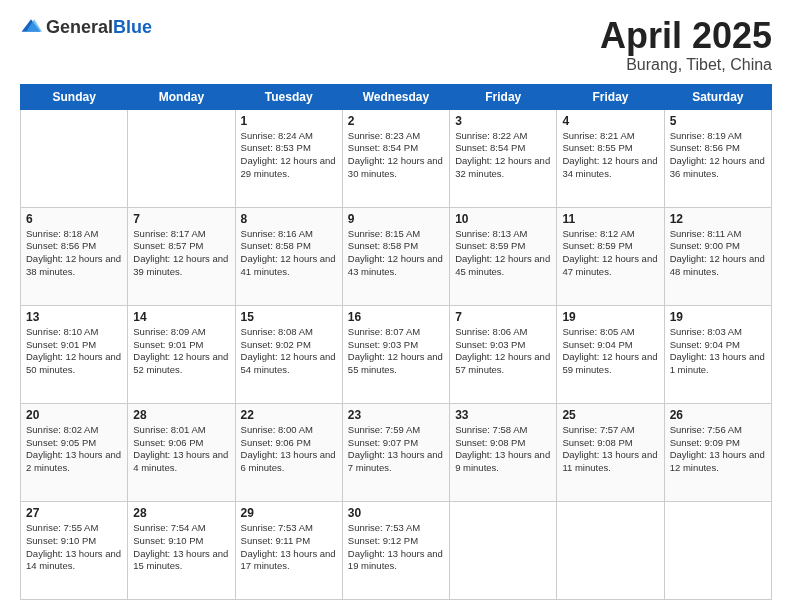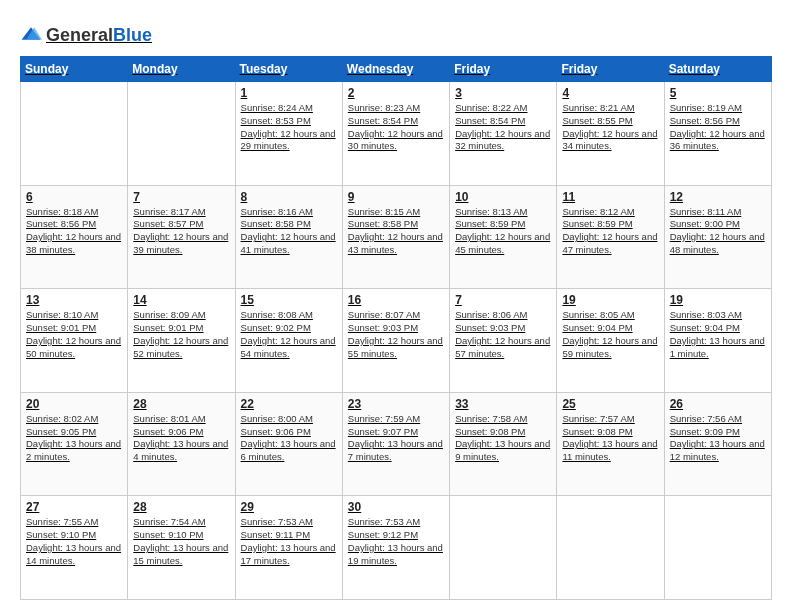--- a/index.html
+++ b/index.html
@@ -6,24 +6,23 @@
     body {
       width: 792px;
       height: 612px;
       font-family: Arial, sans-serif;
       background: #fff;
       overflow: hidden;
     }
     .page {
       width: 792px;
       height: 612px;
-      padding: 24px 20px 12px 20px;
+      padding: 16px 20px 12px 20px;
       display: flex;
       flex-direction: column;
-      text-decoration: underline;
     }
     .header {
       display: flex;
       justify-content: space-between;
       align-items: flex-start;
       margin-bottom: 10px;
     }
     .logo {
       display: flex;
       align-items: center;
@@ -62,21 +61,21 @@
       border-collapse: collapse;
       width: 100%;
       table-layout: fixed;
     }
     .calendar th {
       background-color: #1565c0;
       color: #fff;
       font-size: 12px;
       font-weight: bold;
       padding: 5px 4px;
-      text-align: left;
+      text-align: center;
       border: 1px solid #1565c0;
     }
     .calendar td {
       border: 1px solid #ccc;
       vertical-align: top;
       padding: 4px 5px;
       font-size: 9.5px;
       color: #222;
       height: 88px;
     }
@@ -109,20 +108,24 @@
 <div class="page">
   <div class="header">
     <div class="logo">
       <svg class="logo-icon" viewBox="0 0 28 28">
         <polygon points="14,4 26,20 2,20" fill="#1565c0"></polygon>
         <polygon points="18,4 28,20 8,20" fill="#42a5f5" opacity="0.7"></polygon>
       </svg>
       <div>
         <span class="logo-text-general">General</span><span class="logo-text-blue">Blue</span>
       </div>
+    </div>
+    <div class="title-block">
+      <div class="title-month">April 2025</div>
+      <div class="title-location">Burang, Tibet, China</div>
     </div>
   </div>
 
   <table class="calendar">
     <thead>
       <tr>
         <th>Sunday</th>
         <th>Monday</th>
         <th>Tuesday</th>
         <th>Wednesday</th>

